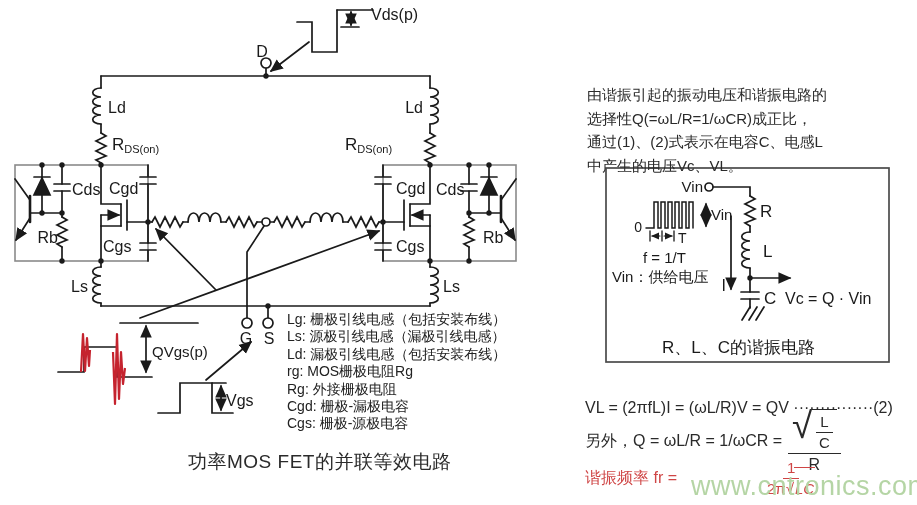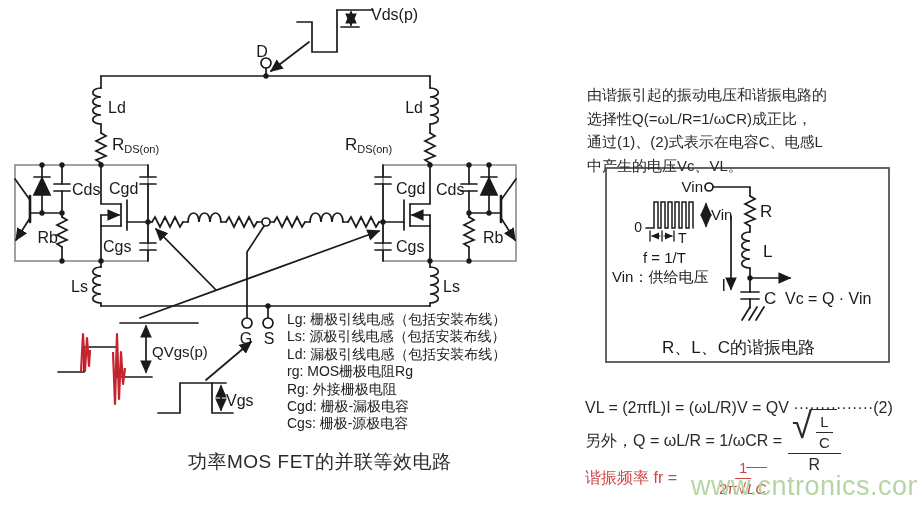--- a/index.html
+++ b/index.html
@@ -7,21 +7,21 @@
          font-family:"Liberation Sans","DejaVu Sans",sans-serif;color:#222;}
   #schematic{position:absolute;left:0;top:0;z-index:1;}
   svg text{font-family:"Liberation Sans","DejaVu Sans",sans-serif;fill:#1a1a1a;}
   .overlay{position:absolute;z-index:2;}
   #intro{left:587px;top:83px;width:330px;font-size:15px;line-height:23.5px;color:#2a2a2a;}
   #legend{left:287px;top:311px;font-size:14px;line-height:17.4px;color:#222;}
   #left-caption{left:188px;top:449px;font-size:19px;letter-spacing:0.5px;color:#2a2a2a;}
   #formula-vc{left:585px;top:379px;font-size:16px;}
   #formula-vl{left:585px;top:399px;font-size:16px;color:#2a2a2a;}
   #formula-q{left:585px;top:409px;font-size:16px;color:#2a2a2a;display:flex;align-items:center;}
-  #formula-fr{left:585px;top:459px;font-size:16px;display:flex;align-items:center;}
+  #formula-fr{left:585px;top:459px;font-size:16px;display:flex;align-items:center;gap:48px;}
   .red{color:#cf4545;}
   .dots{color:#2a2a2a;}
   .frac{display:inline-flex;flex-direction:column;align-items:center;text-align:center;line-height:1.2;}
   .frac>.num{border-bottom:1.6px solid currentColor;padding:0 4px 1px;}
   .frac>.den{padding-top:1px;}
   .sqrt{display:inline-flex;align-items:flex-start;}
   .sqrt>.sign{font-size:2.3em;line-height:0.82;transform:translateY(2px);}
   .sqrt>.rad{border-top:1.6px solid currentColor;padding:2px 4px 0;}
   .inner{font-size:15px;}
   .ol{border-top:1.5px solid currentColor;padding:12px 1px;font-style:italic;}
@@ -280,21 +280,21 @@
 
   <div class="overlay" id="intro">
     <div>由谐振引起的振动电压和谐振电路的</div>
     <div>选择性Q(=ωL/R=1/ωCR)成正比，</div>
     <div>通过(1)、(2)式表示在电容C、电感L</div>
     <div>中产生的电压Vc、VL。</div>
   </div>
 
   <div class="overlay" id="legend">
     <div>Lg: 栅极引线电感（包括安装布线）</div>
-    <div>Ls: 源极引线电感（包括安装布线）</div>
+    <div>Ls: 源极引线电感（漏极引线电感）</div>
     <div>Ld: 漏极引线电感（包括安装布线）</div>
     <div>rg: MOS栅极电阻Rg</div>
     <div>Rg: 外接栅极电阻</div>
     <div>Cgd: 栅极-漏极电容</div>
     <div>Cgs: 栅极-源极电容</div>
   </div>
 
   <div class="overlay" id="left-caption">功率MOS FET的并联等效电路</div>
 
   <div class="overlay" id="formula-vl">

